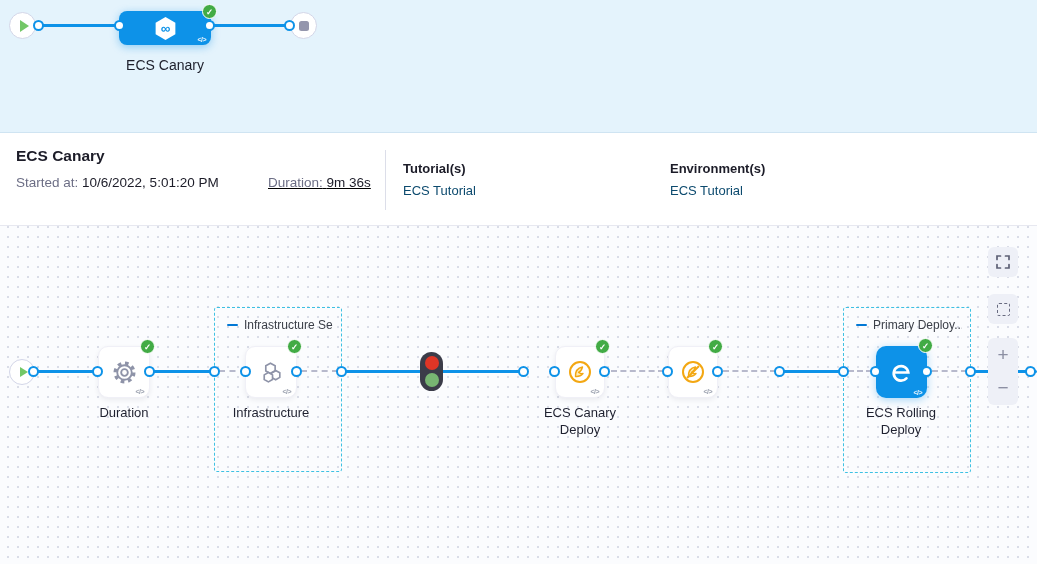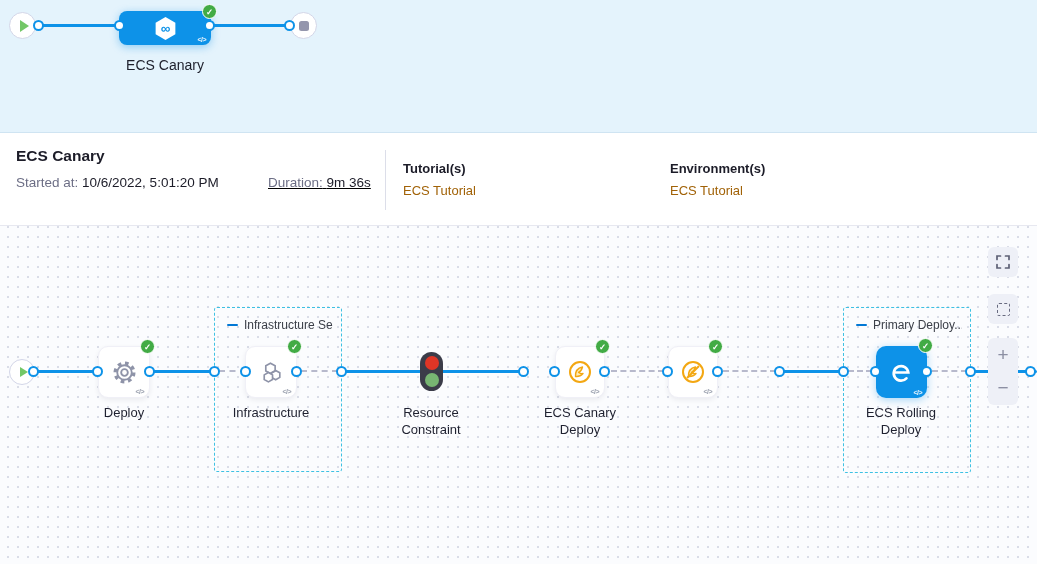--- a/index.html
+++ b/index.html
@@ -56,21 +56,21 @@
   .traffic .red { position:absolute; left:4.5px; top:4px; width:14px; height:14px; border-radius:50%; background:#df3526; }
   .traffic .grn { position:absolute; left:4.5px; bottom:4px; width:14px; height:14px; border-radius:50%; background:#77b572; }
 
   
   .sum-title { position:absolute; left:16px; top:147px; font-size:15.5px; font-weight:bold; color:#1c1c28; }
   .kv { position:absolute; top:175px; font-size:13.5px; }
   .kv .k { color:#6c6e85; }
   .kv .v { color:#1c1c28;margin-top:8px; }
   .vdiv { position:absolute; left:385px; top:150px; width:1px; height:60px; background:#dcdee9; }
   .col-label { position:absolute; top:161px; font-size:13px; font-weight:bold; color:#1c1c28; }
-  .link { position:absolute; top:183px; font-size:13px; color:#a16207; cursor:pointer; text-decoration:none; }
+  .link { position:absolute; top:183px; font-size:13px; color:#0c4a6e; cursor:pointer; text-decoration:none; }
 
   
   .ctrl-btn { position:absolute; left:988px; width:30px; height:30px; background:#eef0f7;
     border-radius:6px; display:flex; align-items:center; justify-content:center; z-index:8; cursor:pointer; }
   .zoom-panel { position:absolute; left:988px; top:338px; width:30px; height:67px; background:#eef0f7;
     border-radius:6px; display:flex; flex-direction:column; z-index:8; }
   .zoom-panel > div { flex:1; display:flex; align-items:center; justify-content:center;
     font-size:19px; font-weight:300; color:#8c8fa3; cursor:pointer; }
   .marquee-box { width:13px; height:13px; border:1.5px dashed #686b80; border-radius:2px; }
 
@@ -181,38 +181,37 @@
 
   <div class="card" style="left:98px; top:346px;">
     <svg width="27" height="27" viewBox="0 0 26 26">
       <circle cx="13" cy="13" r="9" fill="none" stroke="#8e93a8" stroke-width="3.2" stroke-dasharray="3.5 3.6"></circle>
       <circle cx="13" cy="13" r="7" fill="#fff" stroke="#8e93a8" stroke-width="1.8"></circle>
       <circle cx="13" cy="13" r="3.2" fill="none" stroke="#8e93a8" stroke-width="1.8"></circle>
     </svg>
     <div class="check-badge" style="top:-8px; right:-6px;">✓</div>
     <div class="code-badge">&lt;/&gt;</div>
   </div>
-  <div class="node-label" style="left:69px; top:404px;">Deploy</div>
+  <div class="node-label" style="left:69px; top:404px;">Duration</div>
 
   <div class="card" style="left:245px; top:346px;">
     <svg width="27" height="27" viewBox="0 0 26 26">
       <polygon points="12,4 16.5,6.5 16.5,11.5 12,14 7.5,11.5 7.5,6.5" fill="none" stroke="#8e93a8" stroke-width="1.6"></polygon>
       <polygon points="17,11 21,13.3 21,17.7 17,20 13,17.7 13,13.3" fill="none" stroke="#8e93a8" stroke-width="1.6"></polygon>
       <polygon points="10,13 14,15.3 14,19.7 10,22 6,19.7 6,15.3" fill="#fff" stroke="#8e93a8" stroke-width="1.6"></polygon>
     </svg>
     <div class="check-badge" style="top:-8px; right:-6px;">✓</div>
     <div class="code-badge">&lt;/&gt;</div>
   </div>
   <div class="node-label" style="left:216px; top:404px;">Infrastructure</div>
 
   <div class="traffic">
     <div class="red"></div>
     <div class="grn"></div>
   </div>
-  <div class="node-label" style="left:376px; top:404px;">Resource Constraint</div>
 
   <div class="card" style="left:555px; top:346px; width:50px;">
     <svg width="26" height="26" viewBox="0 0 26 26">
       <circle cx="13" cy="13" r="10" fill="none" stroke="#f3a712" stroke-width="2"></circle>
       <path d="M8.5 17.5 Q8 9.5 15.5 8 Q14.5 12 11.5 13.5 Q14 15 16 14.5 Q13 18 8.5 17.5 Z" fill="#fdedbd" stroke="#f3a712" stroke-width="1.4" stroke-linejoin="round"></path>
     </svg>
     <div class="check-badge" style="top:-8px; right:-6px;">✓</div>
     <div class="code-badge">&lt;/&gt;</div>
   </div>
   <div class="node-label" style="left:525px; top:404px;">ECS Canary Deploy</div>

